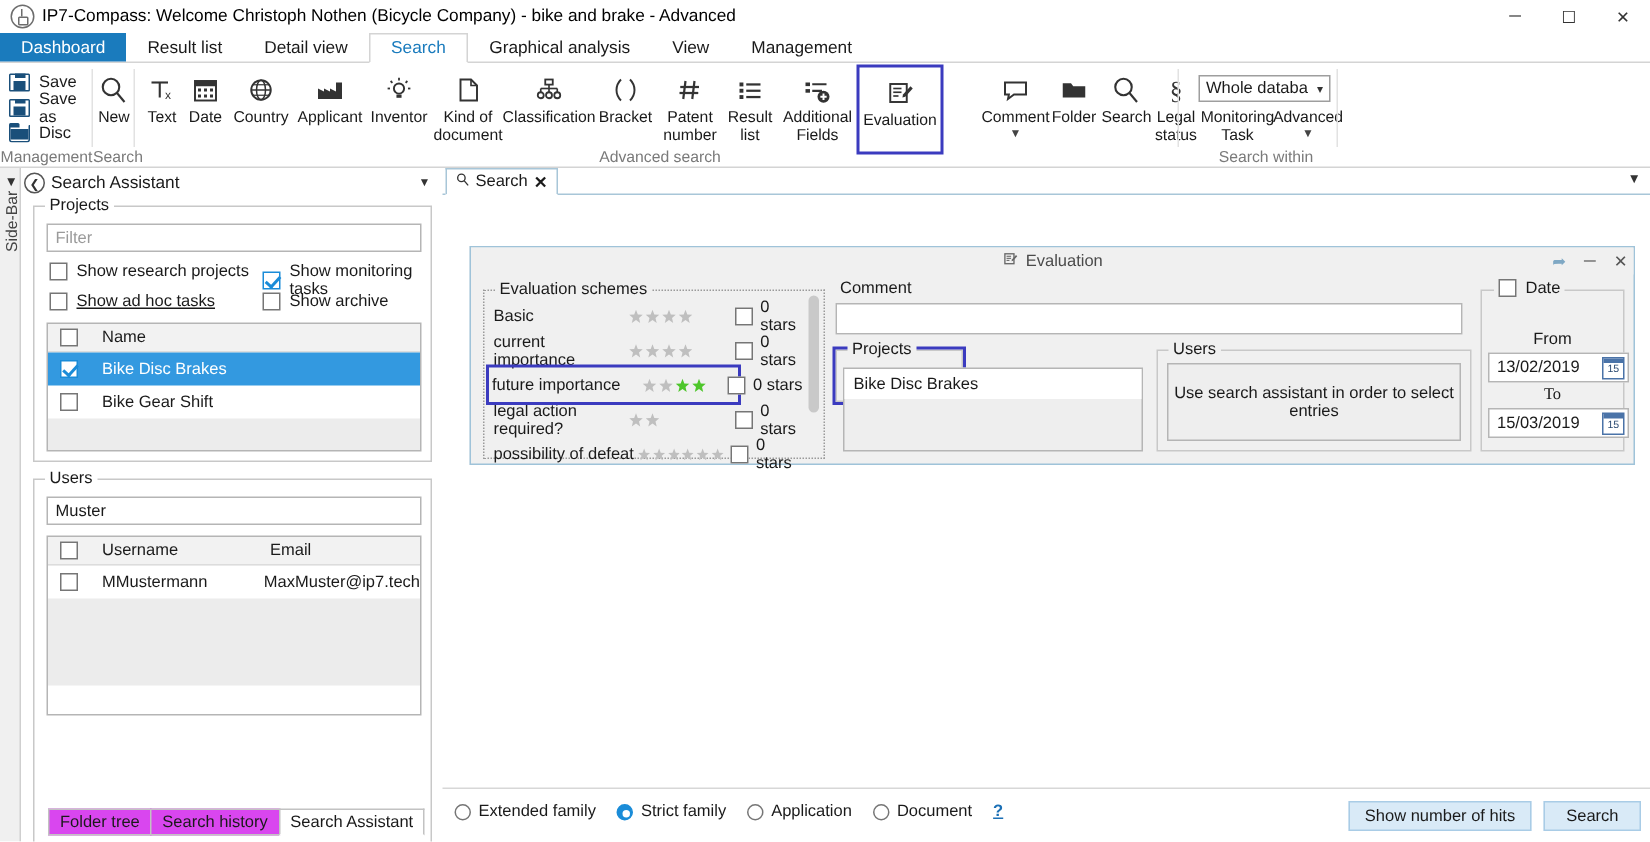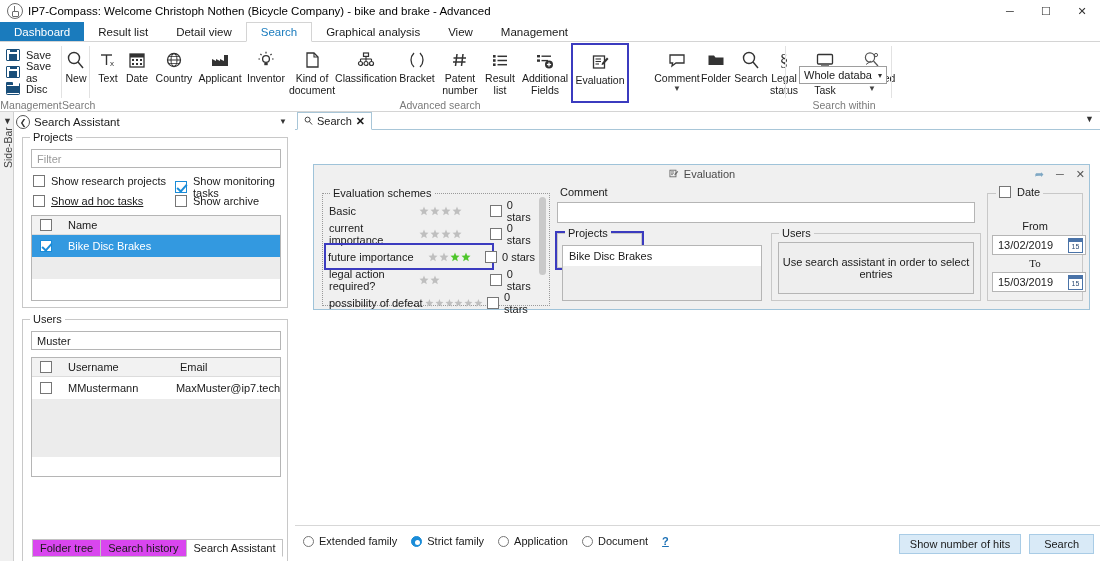--- a/index.html
+++ b/index.html
@@ -552,21 +552,21 @@
         </span>
         <span class="bl">Advanced</span>
         <span class="caretdn">▼</span>
       </div>
 
       <div class="glabel" style="left:200px; width:300px;">Advanced search</div>
       <div class="gsep" style="right:10px;"></div>
     </div>
 
     <div class="rgroup" style="left:796px; width:96px;">
-      <div class="combo" style="left:3px; top:24px;align-items:center;">
+      <div class="combo" style="left:3px; top:8px;align-items:center;">
         <span class="cv">Whole databa</span>
         <span class="cc">▾</span>
       </div>
       <div class="glabel">Search within</div>
       <div class="gsep"></div>
     </div>
   </div>
 
   <div class="sidestrip">
     <div class="pinicon">▼</div>
@@ -609,20 +609,26 @@
           <span class="gcb">
               <span class="cbox" style="margin:0"></span>
             </span>
           <span class="gc">Name</span>
         </div>
         <div class="grow sel">
           <span class="gcb">
               <span class="cbox checked blue" style="margin:0"></span>
             </span>
           <span class="gc">Bike Disc Brakes</span>
+        </div>
+        <div class="grow">
+          <span class="gcb">
+              <span class="cbox" style="margin:0"></span>
+            </span>
+          <span class="gc">Bike Gear Shift</span>
         </div>
         <div class="gfill" style="height:22px;"></div>
       </div>
     </div>
 
     <div class="gbox" style="left:8px; top:207px; width:266px; height:280px;">
       <div class="legend">Users</div>
 
       <div class="txtinput" style="position:absolute; left:8px; top:11px; width:250px;">
         <span>Muster</span>

